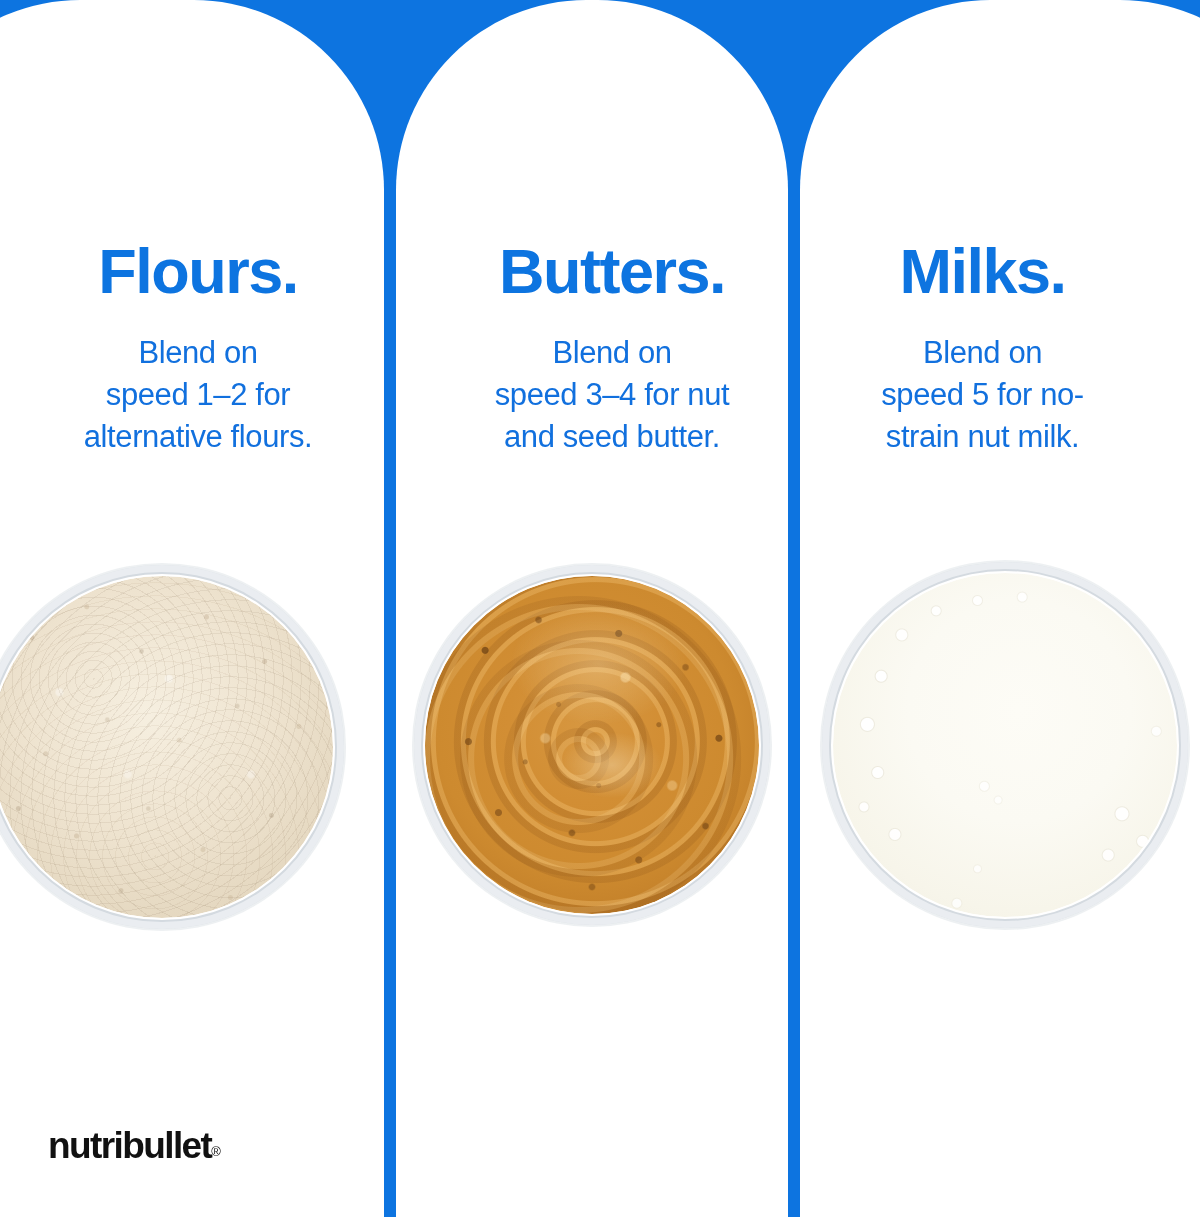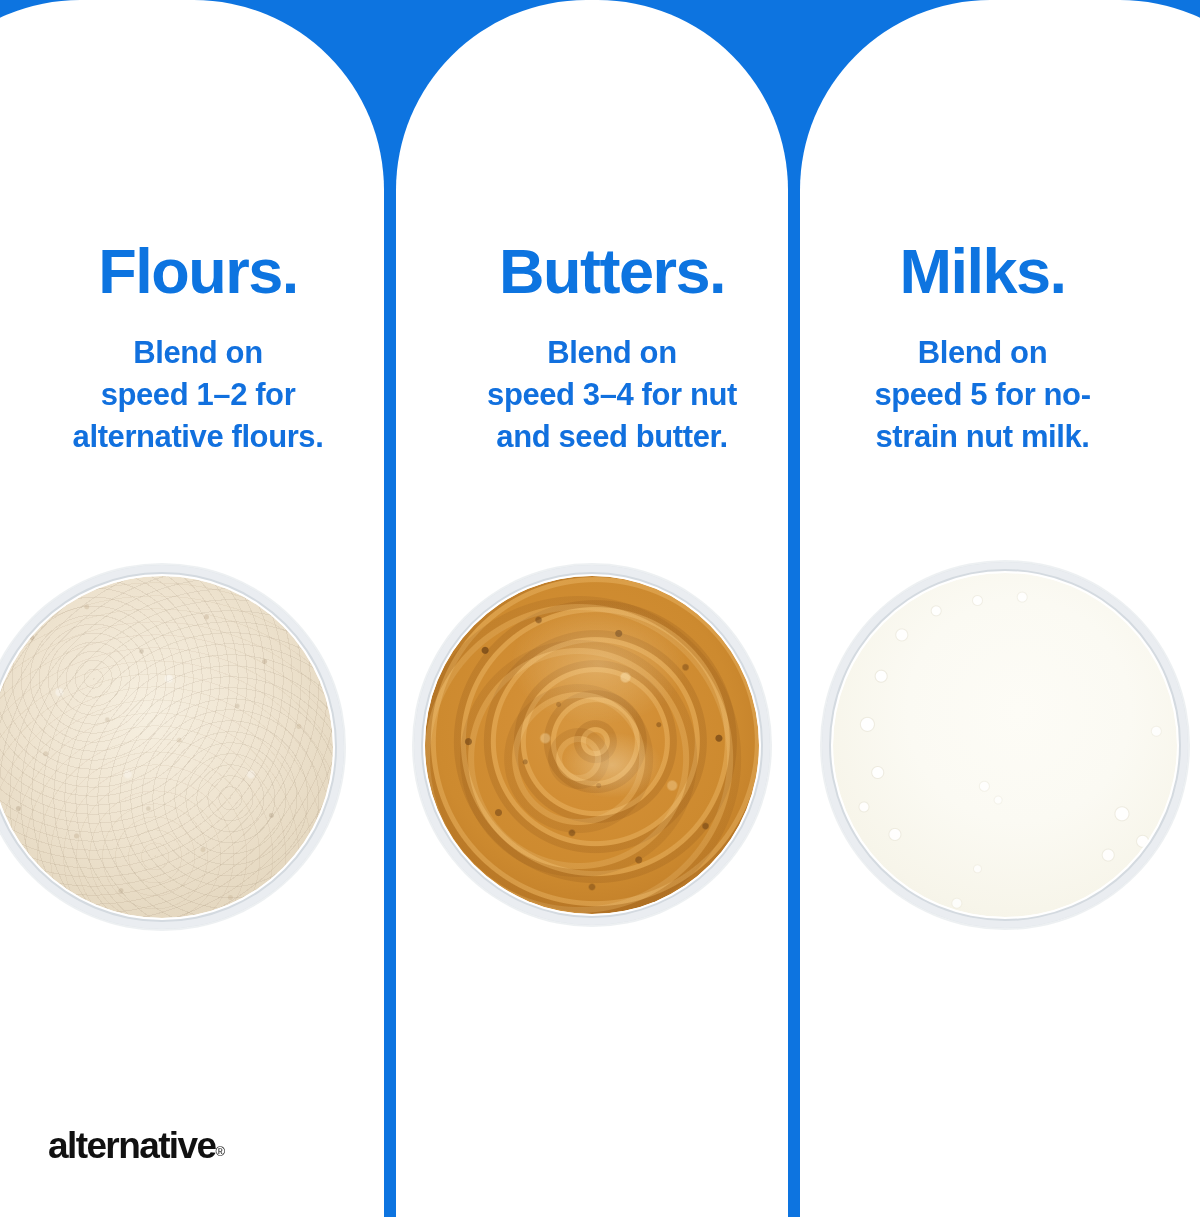--- a/index.html
+++ b/index.html
@@ -57,21 +57,21 @@
     line-height: 1;
     letter-spacing: -1.5px;
     top: 240px;
   }
   .subtext {
     position: absolute;
     left: 0;
     width: 100%;
     text-align: center;
     color: #1170de;
-    font-weight: 700;
+    font-weight: 400;
     font-size: 31px;
     line-height: 1.35;
     letter-spacing: -0.4px;
     top: 332px;
     white-space: pre-line;
   }
 
   
   .bowl {
     position: absolute;
@@ -297,15 +297,15 @@
 
     <div class="bowl" style="left:22px; top:562px; width:366px; height:366px;">
       <div class="bowl-content">
         <div class="milk-base"></div>
         <div class="milk-foam"></div>
       </div>
       <div class="bowl-glass"></div>
     </div>
   </div>
 
-  <div class="logo"><span>alternative</span><span class="logo-r">®</span></div>
+  <div class="logo"><span>nutribullet</span><span class="logo-r">®</span></div>
 
 </div>
 
 </body></html>

